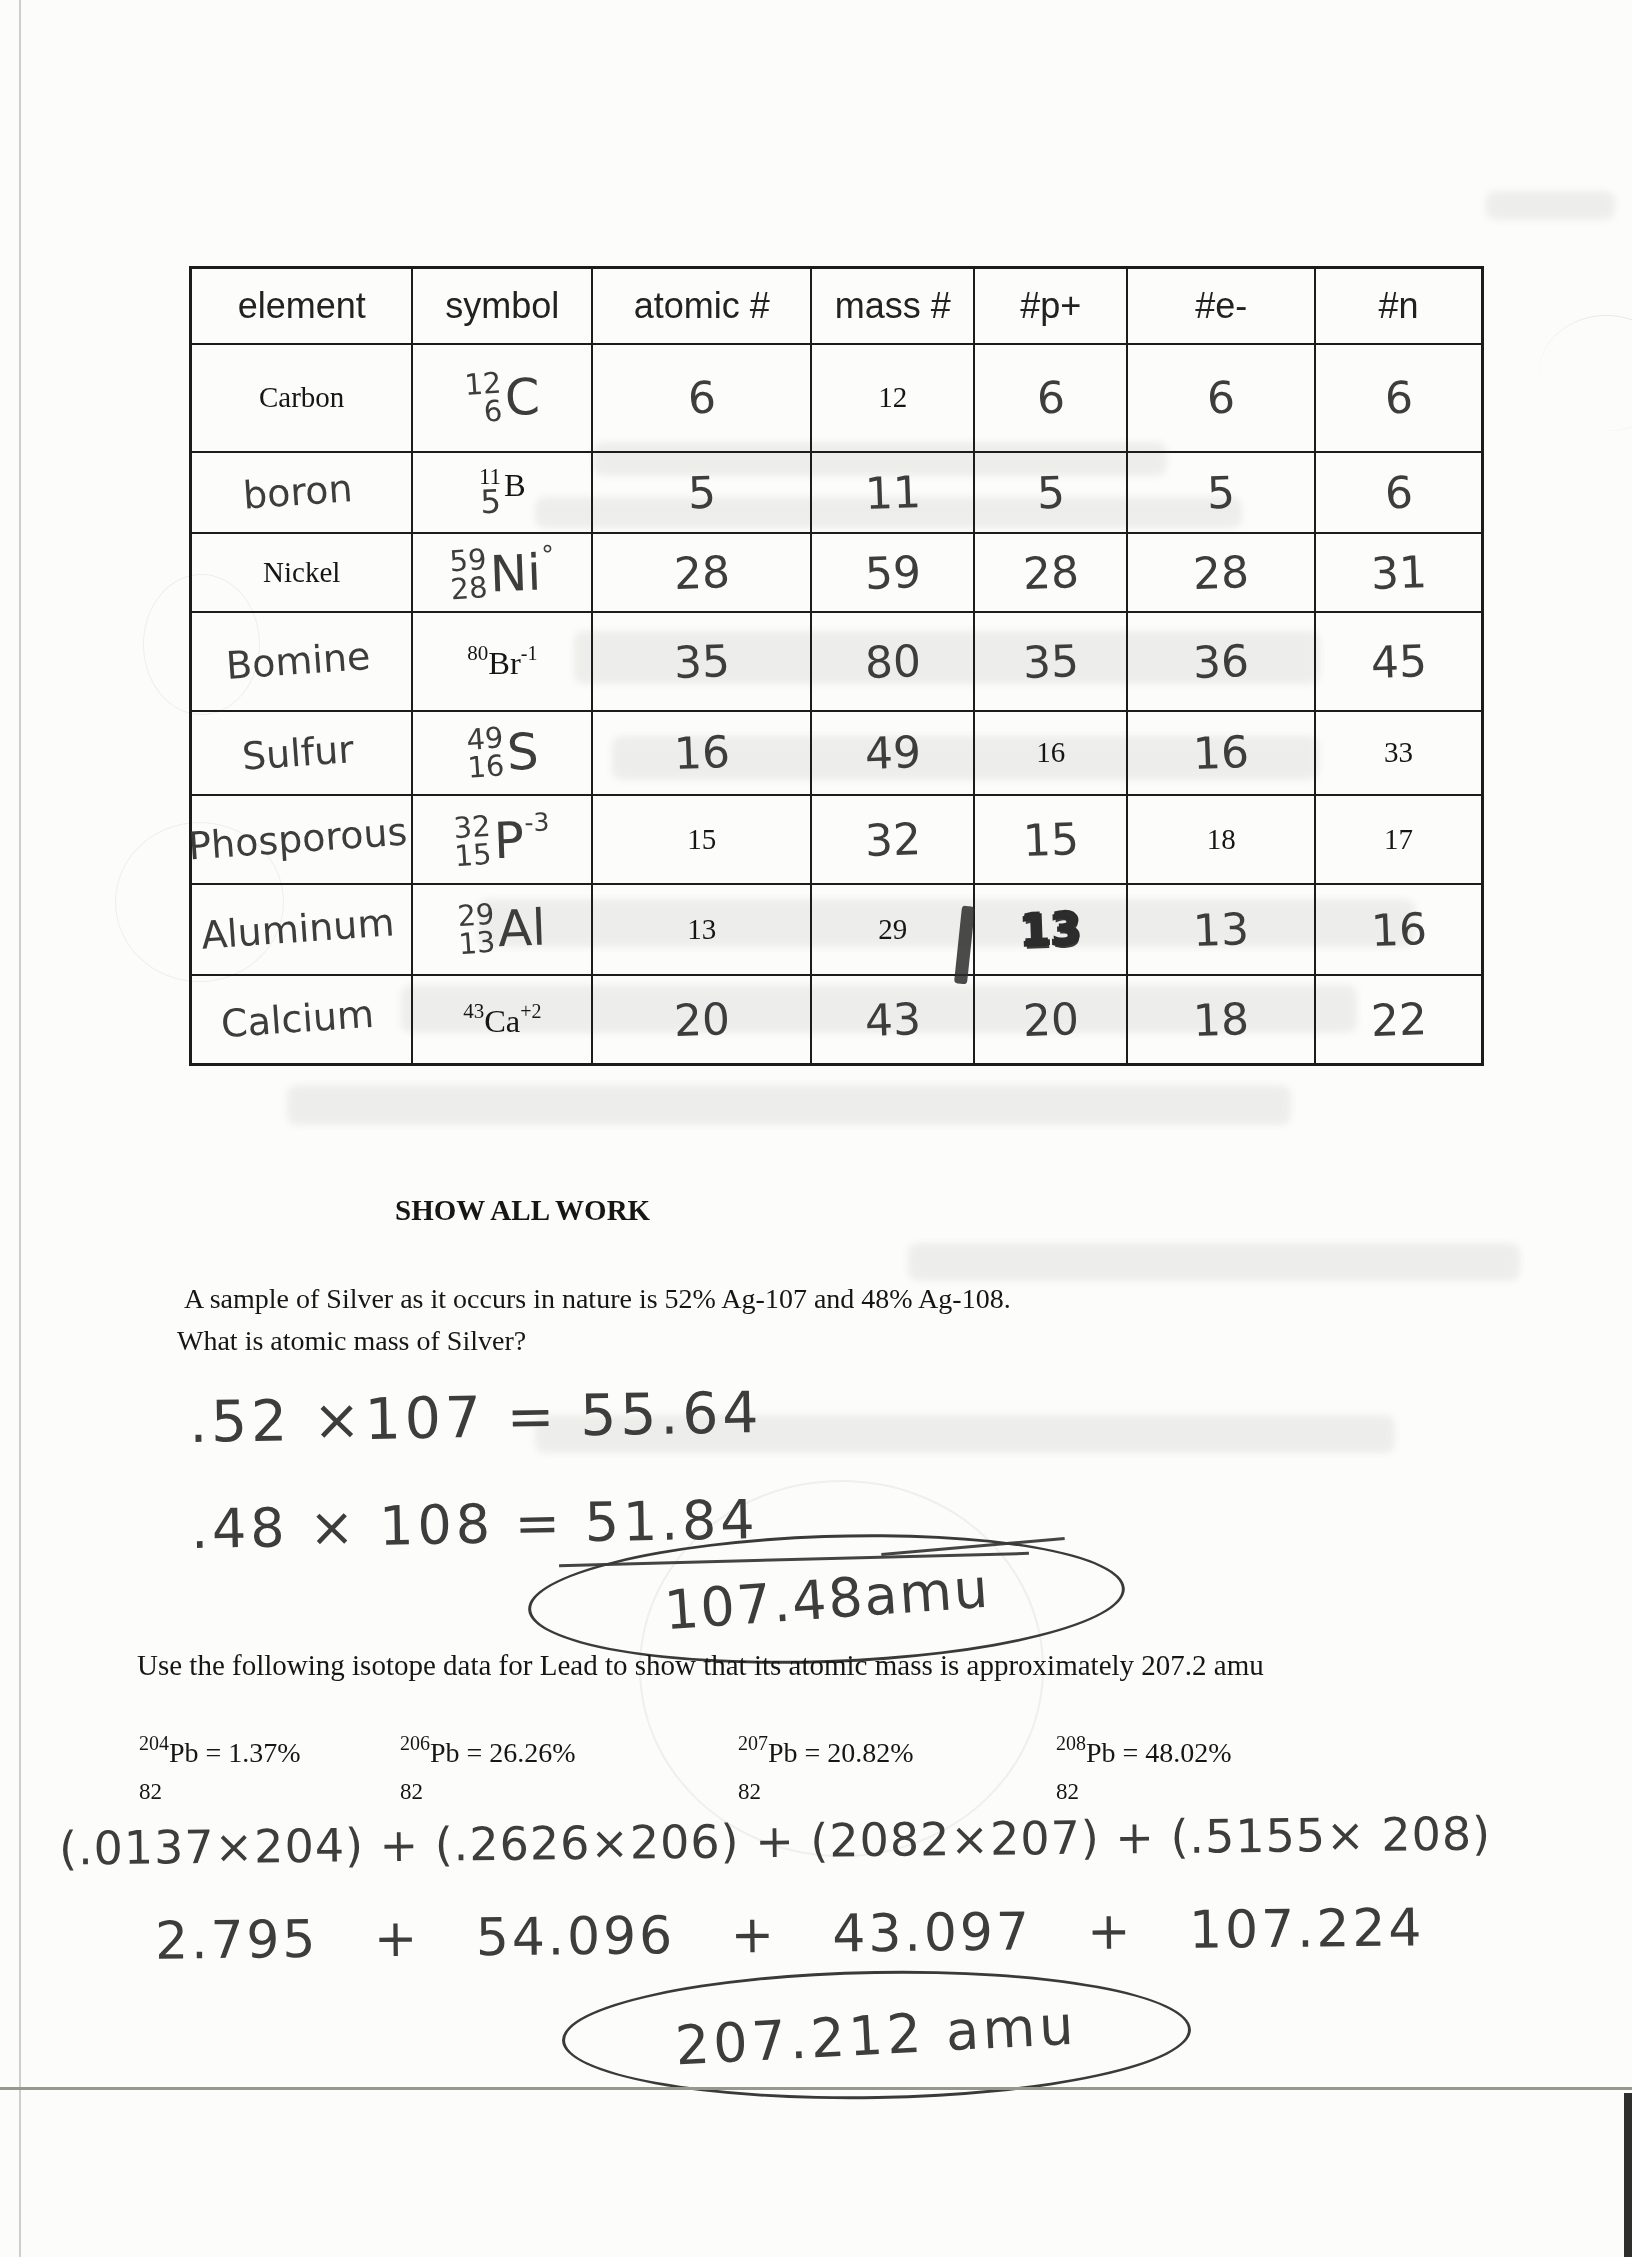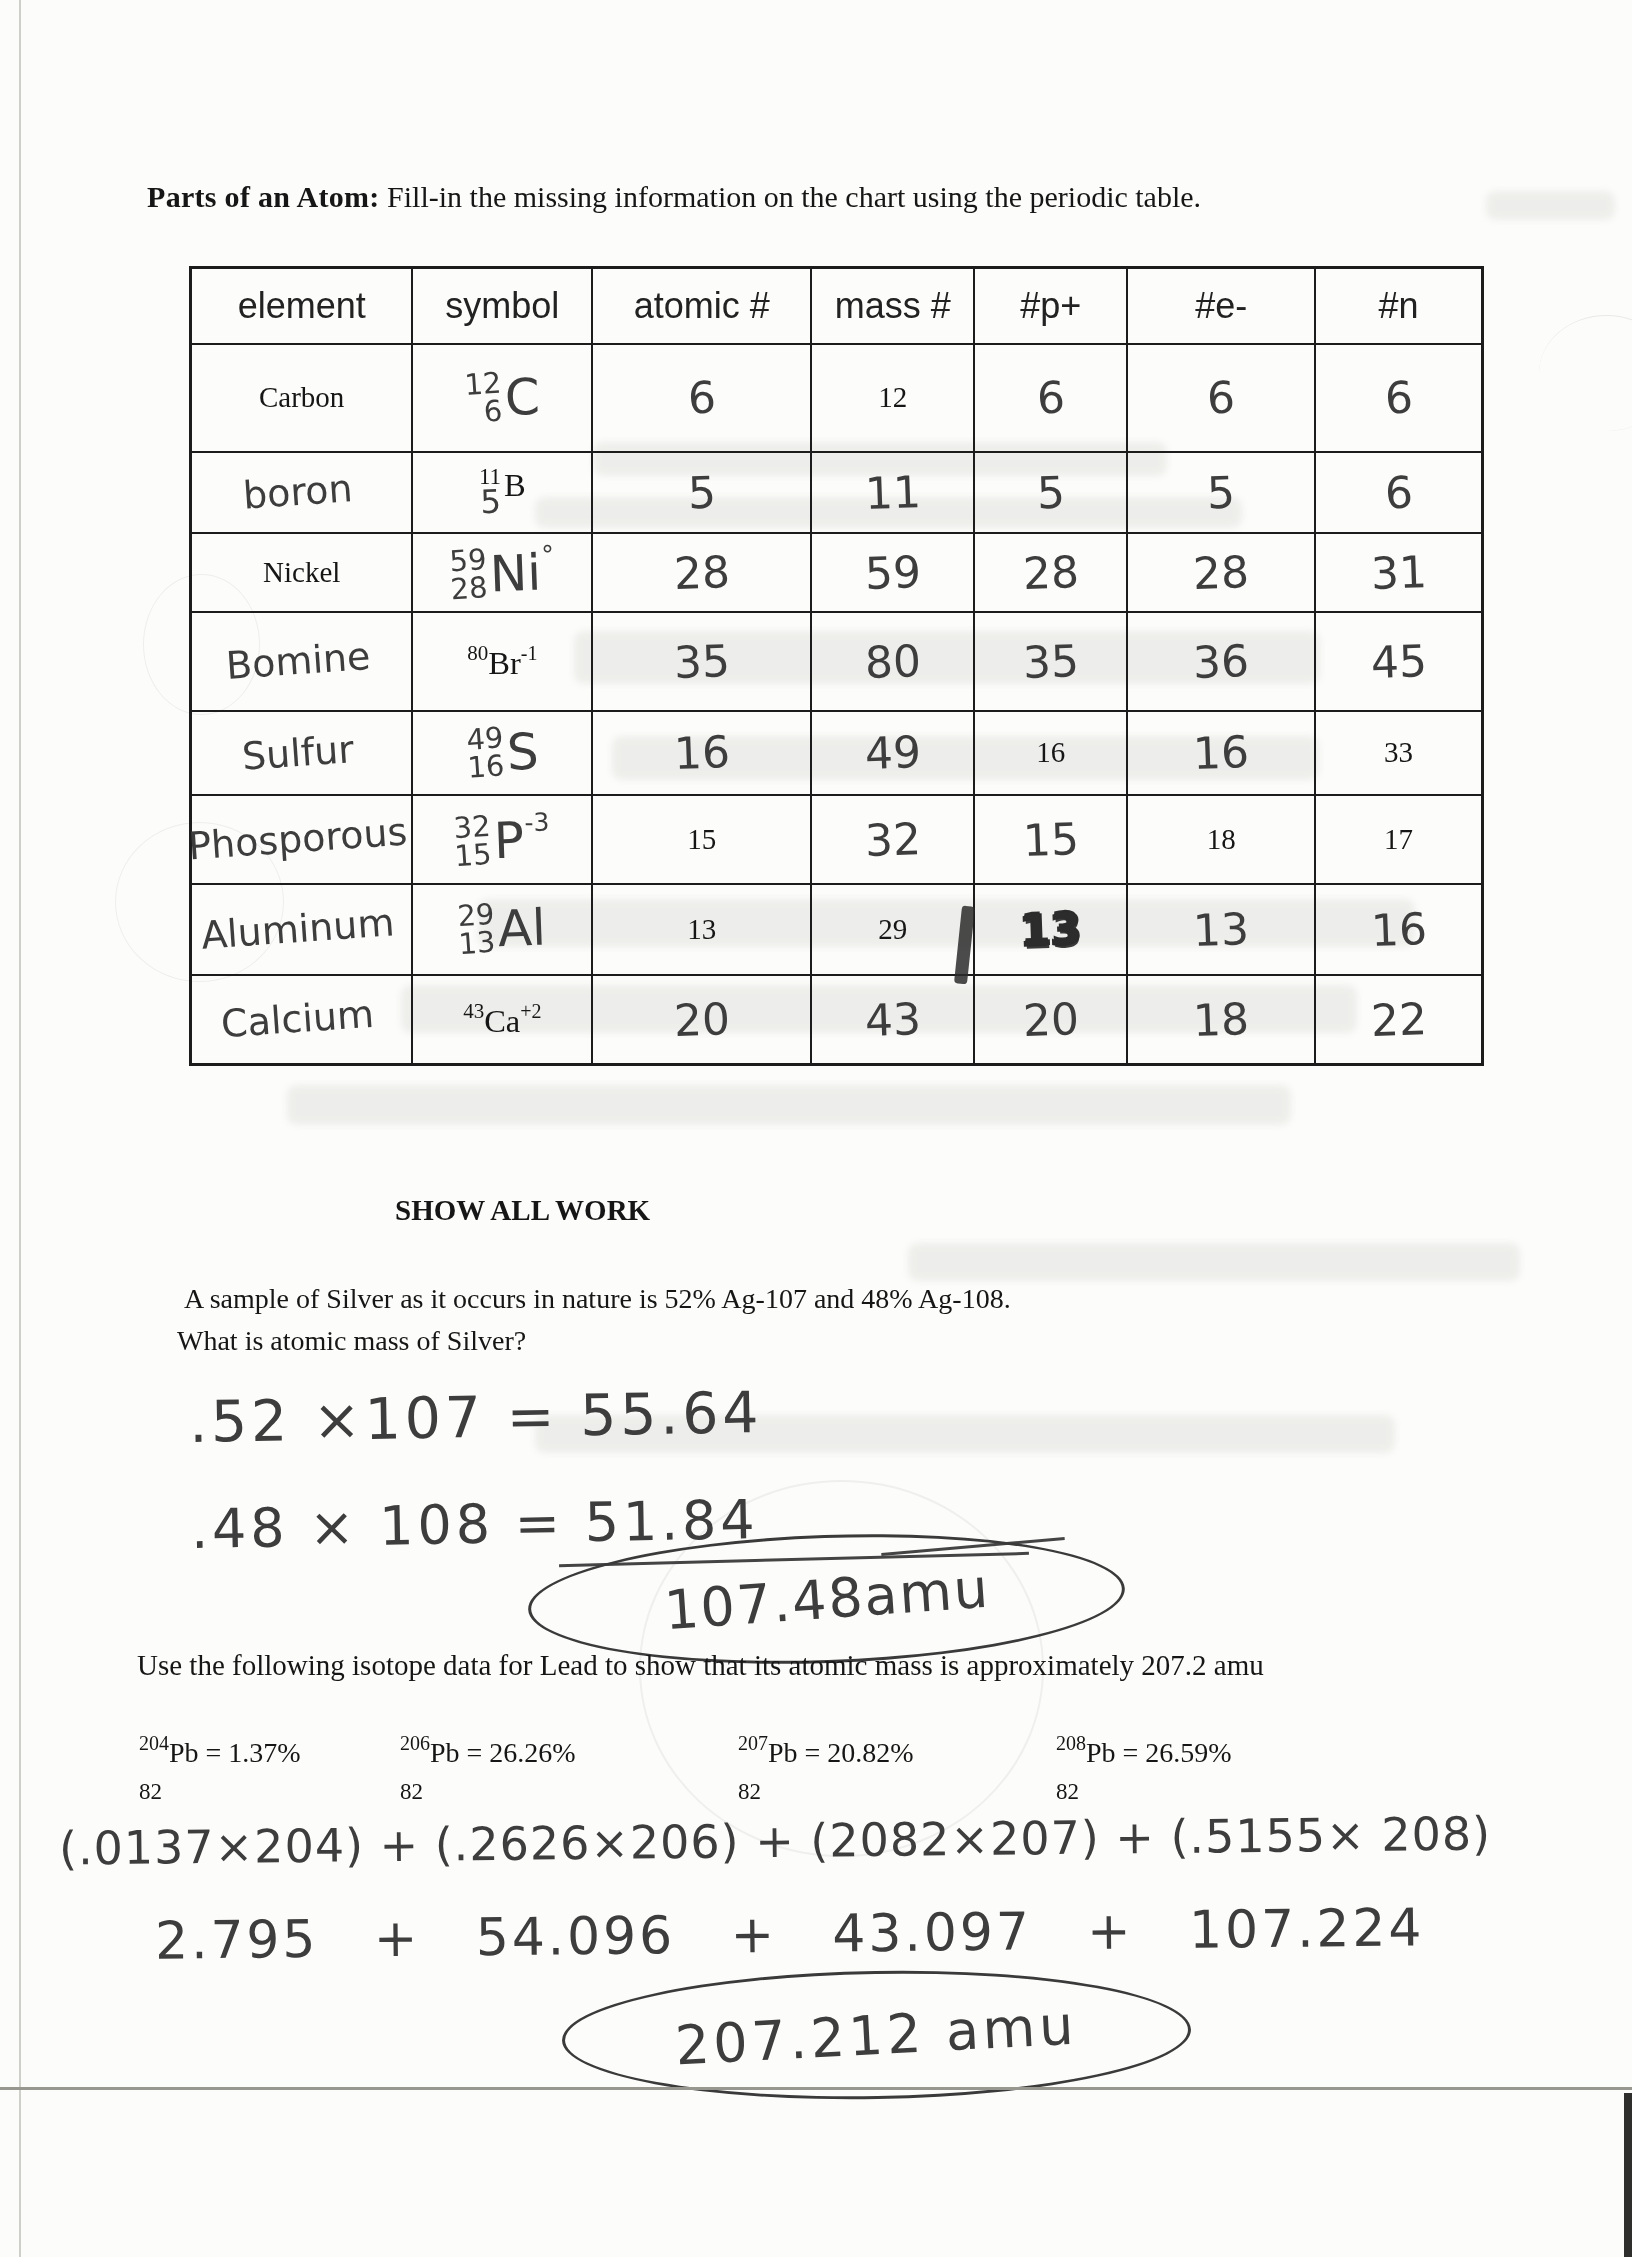--- a/index.html
+++ b/index.html
@@ -88,23 +88,20 @@
   <div class="smudge" style="left:478px;top:899px;width:937px;height:48px;"></div>
   <div class="smudge" style="left:401px;top:985px;width:956px;height:48px;"></div>
   <div class="smudge" style="left:287px;top:1085px;width:1004px;height:40px;"></div>
   <div class="smudge" style="left:908px;top:1243px;width:612px;height:38px;"></div>
   <div class="smudge" style="left:535px;top:1415px;width:860px;height:38px;"></div>
   <div class="doodle" style="left:115px;top:822px;width:167px;height:158px;"></div>
   <div class="doodle" style="left:143px;top:574px;width:115px;height:139px;"></div>
   <div class="arc" style="left:1539px;top:315px;width:134px;height:115px;"></div>
   <div class="ghost-circle"></div>
 
-  <div class="printed title">
-    <b>Parts of an Atom:</b><span> Fill-in the missing information on the chart using the periodic table.</span>
-  </div>
 
   <table class="atoms">
     <colgroup>
         <col class="c0">
         <col class="c1">
         <col class="c2">
         <col class="c3">
         <col class="c4">
         <col class="c5">
         <col class="c6">
@@ -257,21 +254,21 @@
   </div>
   <div class="printed iso" style="left:400px;top:1732px;">
     <span class="sup">206</span><span>Pb</span><span> = 26.26%</span>
     <span class="z">82</span>
   </div>
   <div class="printed iso" style="left:738px;top:1732px;">
     <span class="sup">207</span><span>Pb</span><span> = 20.82%</span>
     <span class="z">82</span>
   </div>
   <div class="printed iso" style="left:1056px;top:1732px;">
-    <span class="sup">208</span><span>Pb</span><span> = 26.59%</span>
+    <span class="sup">208</span><span>Pb</span><span> = 48.02%</span>
     <span class="z">82</span>
   </div>
 
   <div class="hw hwline lworkl1">(.0137×204) + (.2626×206) + (2082×207) + (.5155× 208)</div>
   <div class="hw hwline lworkl2">2.795 + 54.096 + 43.097 + 107.224</div>
   <div class="circle-ans circle2">
     <span class="hw">207.212 amu</span>
   </div>
 
   <div class="fold-line"></div>

